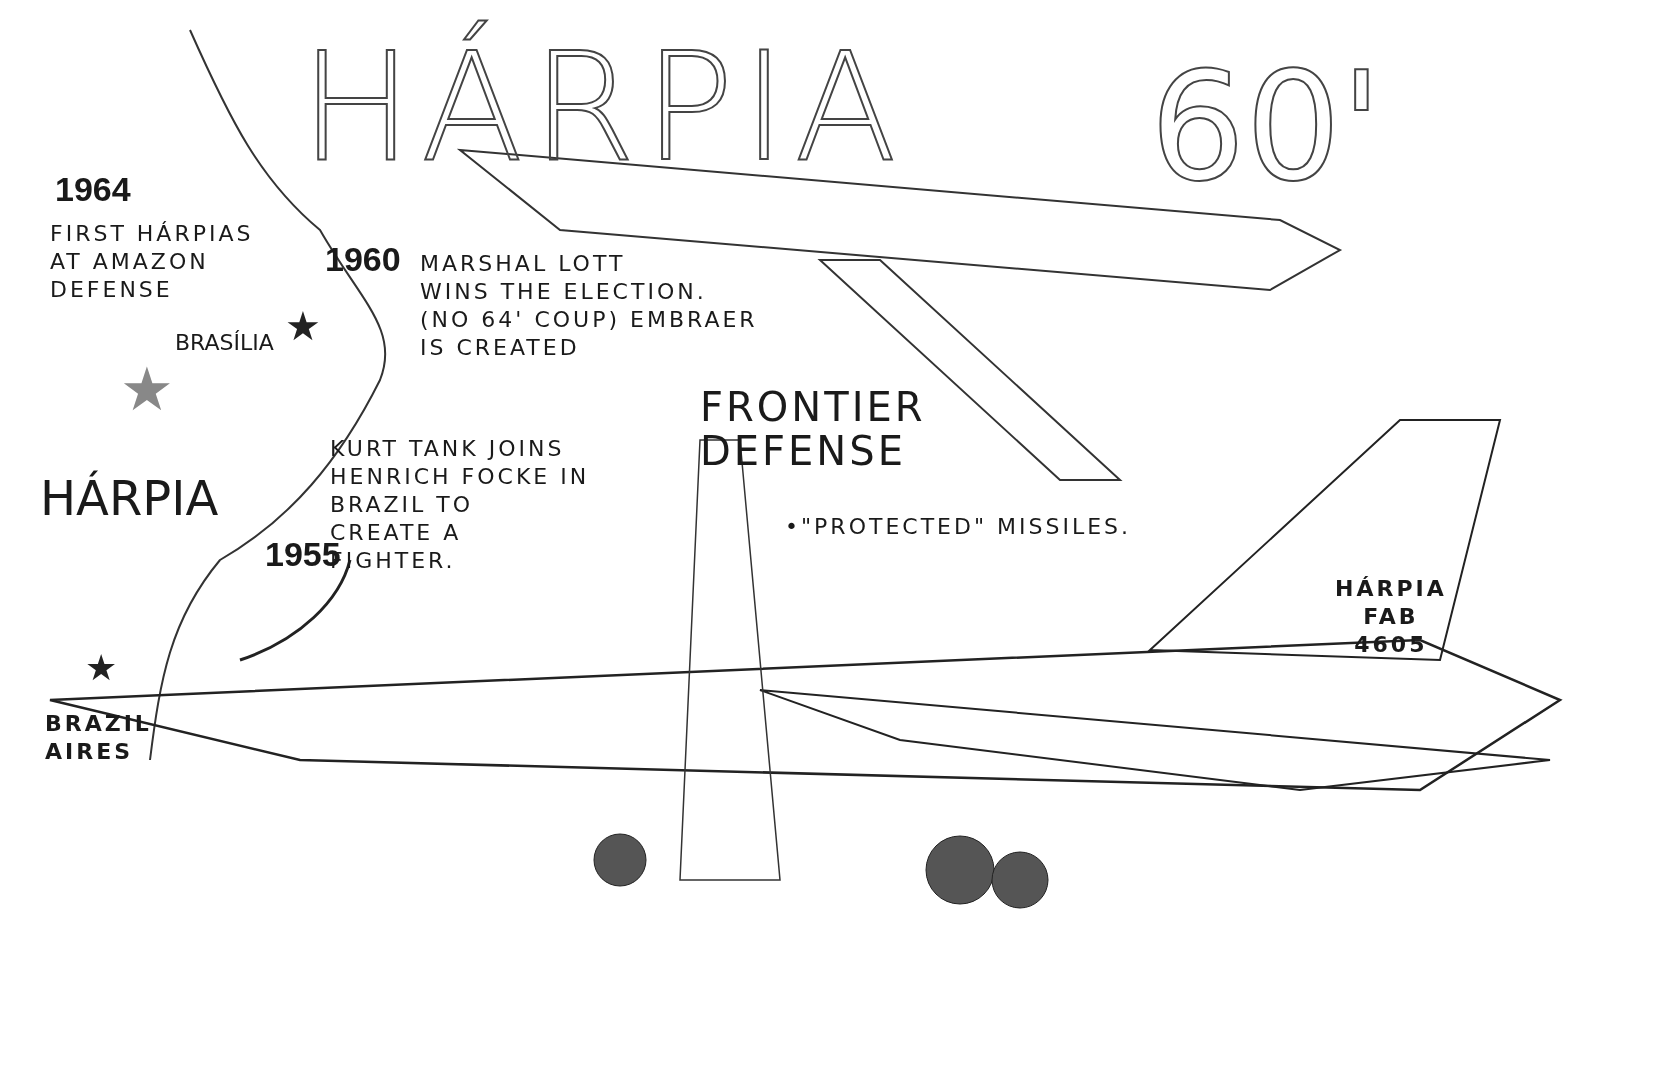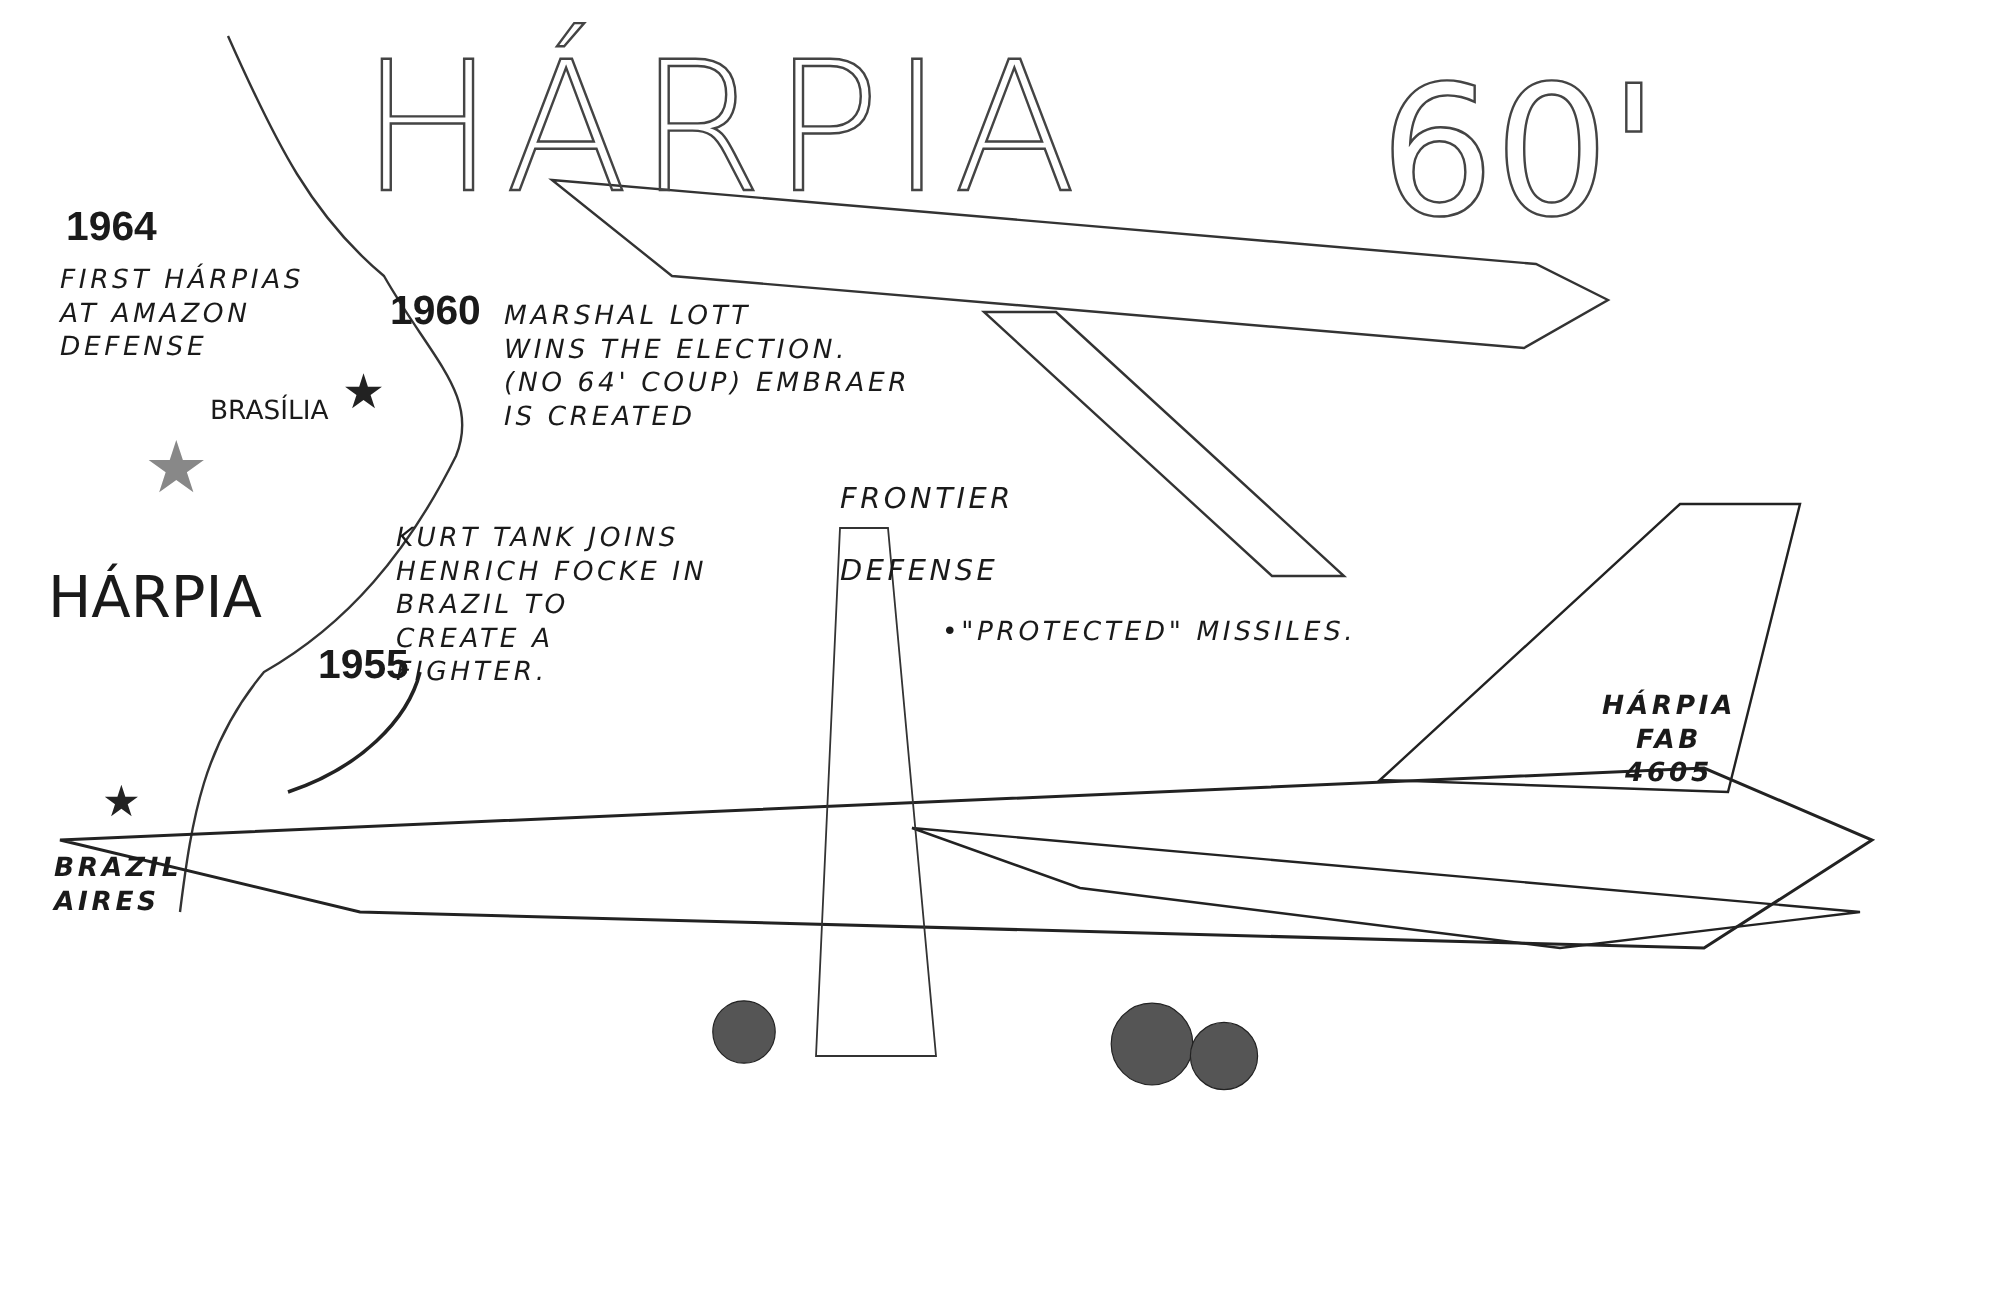--- a/index.html
+++ b/index.html
@@ -1,21 +1,21 @@
 <!DOCTYPE html>
 <html><head>
 <meta charset="utf-8">
 <style>
 html,body{margin:0;padding:0;background:#fff;}
 body{width:1660px;height:1092px;position:relative;overflow:hidden;font-family:"DejaVu Sans",sans-serif;color:#1a1a1a;}
 .abs{position:absolute;}
 .title{font-size:150px;font-weight:100;letter-spacing:8px;color:transparent;-webkit-text-stroke:2px #444;top:20px;left:300px;}
 .sixty{font-size:150px;color:transparent;-webkit-text-stroke:2px #444;top:40px;left:1150px;}
 .year{font-size:34px;font-weight:bold;font-family:"Liberation Sans",sans-serif;}
-.note{font-size:22px;letter-spacing:3px;line-height:28px;white-space:pre-line;font-style:italic;}
+.note{font-size:22px;letter-spacing:3px;line-height:28px;white-space:pre-line;}
 .label{font-size:22px;font-weight:normal;}
 svg{position:absolute;left:0;top:0;}
 </style>
 </head>
 <body>
 
 <svg width="1660" height="1092">
  <path d="M190,30 C230,120 260,180 320,230 C360,300 400,330 380,380 C340,460 290,520 220,560 C170,620 160,680 150,760" stroke="#333" fill="none" stroke-width="2"></path>
  <path d="M460,150 L1280,220 L1340,250 L1270,290 L560,230 Z" stroke="#333" fill="none" stroke-width="2"></path>
  <path d="M880,260 L1120,480 L1060,480 L820,260 Z" stroke="#333" fill="none" stroke-width="2"></path>
@@ -49,20 +49,20 @@
 HENRICH FOCKE IN
 BRAZIL TO
 CREATE A
 FIGHTER.</div>
 
 <div class="abs label" style="left:175px;top:330px">BRASÍLIA</div>
 <div class="abs label note" style="left:45px;top:710px;font-weight:bold">BRAZIL
 AIRES</div>
 <div class="abs" style="left:40px;top:470px;font-size:48px">HÁRPIA</div>
 
-<div class="abs note" style="left:700px;top:385px;font-size:24px;line-height:60px">FRONTIER
+<div class="abs note" style="left:700px;top:385px;font-size:40px;line-height:44px">FRONTIER
 DEFENSE</div>
 <div class="abs note" style="left:785px;top:485px">
  <div>•"PROTECTED" MISSILES.</div>
 </div>
 <div class="abs label note" style="left:1335px;top:575px;font-weight:bold;text-align:center">HÁRPIA
 FAB
 4605</div>
 
 </body></html>

